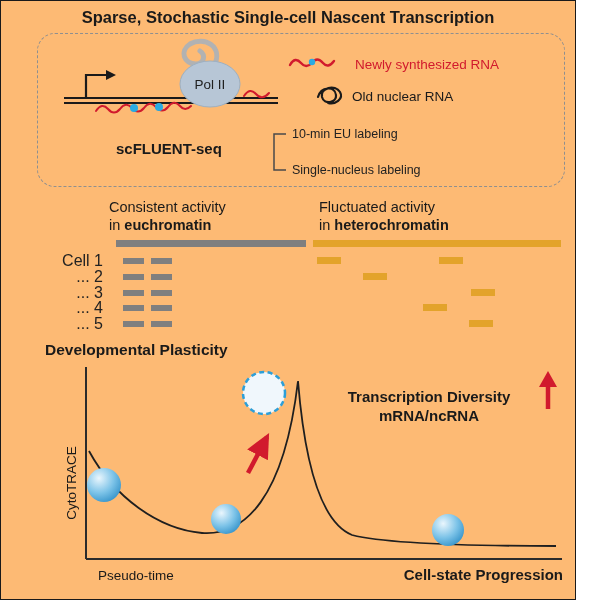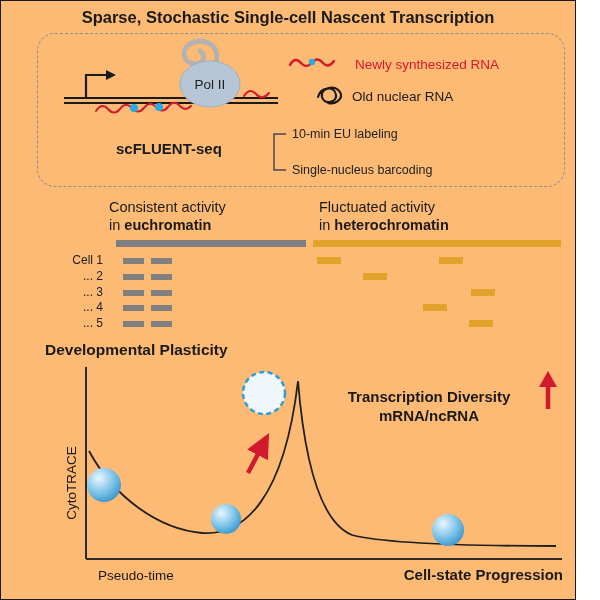--- a/index.html
+++ b/index.html
@@ -33,21 +33,21 @@
 
   .hdr { font-size:14.5px; line-height:18px; text-align:left; color:var(--ink); }
   .hdr b { font-weight:bold; }
   .hdr-left  { left:108px; top:197px; width:200px; }
   .hdr-right { left:318px; top:197px; width:236px; }
   .bar { height:7px; }
   .eu-bar  { left:115px; top:239px; width:190px; background:var(--gray); }
   .het-bar { left:312px; top:239px; width:248px; background:var(--orange); }
   #cell-matrix { left:0; top:0; width:600px; height:600px; }
   .row-label { position:absolute; left:48px; width:54px; text-align:right;
-               font-size:12px; line-height:13px; color:#222; }
+               font-size:16px; line-height:13px; color:#222; }
   .dash { position:absolute; }
   .eu-dash  { background:var(--gray); }
   .het-dash { background:var(--orange); }
 
   .plot-title { left:44px; top:340px; font-size:15.5px; font-weight:bold; }
   .plot { left:55px; top:358px; }
   .axis { stroke:#2b2b2b; stroke-width:2; }
   .curve { stroke:#1f1f1f; stroke-width:1.8; fill:none; }
   .cell-ball { fill:url(#cellGrad); }
   .meta-circle { fill:#f0f7fc; stroke:var(--blue); stroke-width:2.5; stroke-dasharray:5 3.5; }
@@ -85,21 +85,21 @@
       <path class="redline" d="M206 62 q6 -9 12 -2 q6 7 13 -1"></path>
       <path class="redline thick" d="M252 31 q5 -9 11 -2 q5 6 11 0 q5 -7 11 0 q5 6 11 -2"></path>
       <circle class="bluedot" cx="274" cy="28" r="3.2"></circle>
       <path class="inkline" d="M280 63 c3 -11 17 -11 18 -2 c1 8 -12 10 -14 2 c-2 -9 13 -13 18 -5 c4 7 -5 13 -12 11"></path>
       <path class="bracket" d="M248 100 H236 V136 H248"></path>
     </svg>
     <div class="abs legend-new">Newly synthesized RNA</div>
     <div class="abs legend-old">Old nuclear RNA</div>
     <div class="abs method-name">scFLUENT-seq</div>
     <div class="abs step step1">10-min EU labeling</div>
-    <div class="abs step step2">Single-nucleus barcoding</div>
+    <div class="abs step step2">Single-nucleus labeling</div>
   </div>
 
   <div class="abs hdr hdr-left">
     <span>Consistent activity</span><br>
     <span>in </span><b>euchromatin</b>
   </div>
   <div class="abs hdr hdr-right">
     <span>Fluctuated activity</span><br>
     <span>in </span><b>heterochromatin</b>
   </div>

